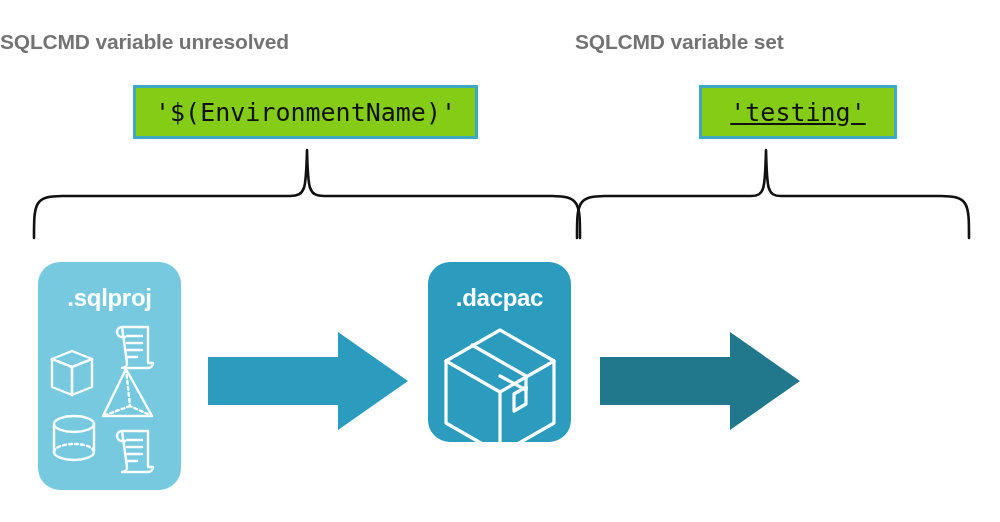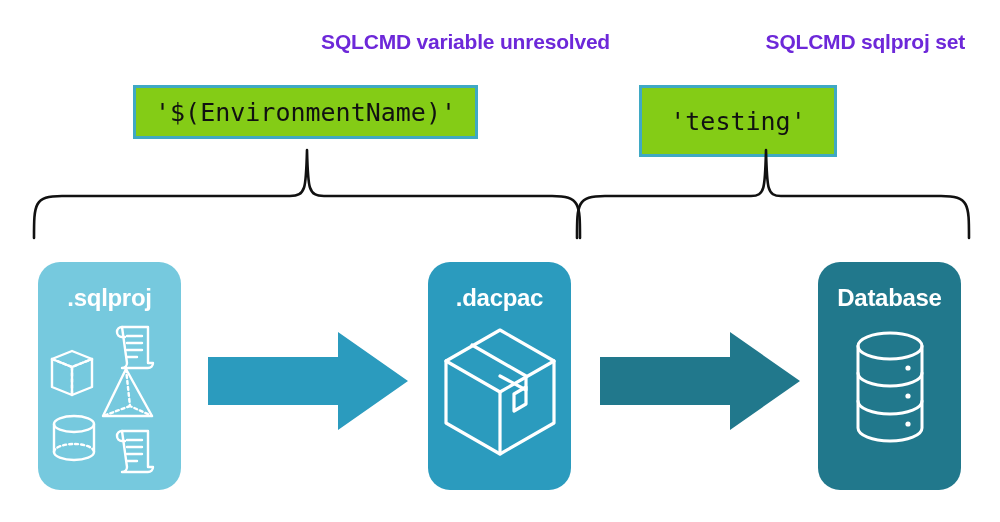--- a/index.html
+++ b/index.html
@@ -4,53 +4,53 @@
 <style>
   html,body{margin:0;padding:0;background:#ffffff;}
   body{width:1000px;height:522px;overflow:hidden;
        font-family:"Liberation Sans", sans-serif;}
   #stage{position:relative;width:1000px;height:522px;background:#fff;}
 
   .hdr{
     position:absolute;
     font-weight:bold;
     font-size:21px;
-    color:#6d28d9;
+    color:#737373;
     letter-spacing:-0.2px;
-    text-align:right;
+    text-align:left;
     white-space:nowrap;
   }
   #hdr-left{left:0;top:30px;width:610px;}
   #hdr-right{left:575px;top:30px;width:390px;}
 
   .valbox{
     position:absolute;
     border:3px solid #3FA9C4;
     background:#84cc16;
     box-sizing:border-box;
     display:flex;align-items:center;justify-content:center;
     font-family:"DejaVu Sans Mono","Liberation Mono",monospace;
     font-size:25px;
     color:#111111;
     letter-spacing:0px;
   }
   #valbox-left{left:133px;top:85px;width:345px;height:54px;}
-  #valbox-right{left:639px;top:85px;width:198px;height:72px;}
+  #valbox-right{left:699px;top:85px;width:198px;height:54px;text-decoration:underline;}
 
   .brace{position:absolute;}
   #brace-left{left:20px;top:148px;}
   #brace-right{left:565px;top:148px;}
 
   .card{
     position:absolute;
     border-radius:22px;
     box-sizing:border-box;
   }
   #card-sqlproj{left:38px;top:262px;width:143px;height:228px;background:#76C9DE;}
-  #card-dacpac{left:428px;top:262px;width:143px;height:228px;background:#2B9BBE;}
+  #card-dacpac{left:428px;top:262px;width:143px;height:180px;background:#2B9BBE;}
   #card-database{left:818px;top:262px;width:143px;height:228px;background:#21788C;}
 
   .card-title{
     position:absolute;
     left:0;right:0;top:22px;
     text-align:center;
     font-weight:bold;
     font-size:24px;
     color:#ffffff;
     letter-spacing:-0.3px;
@@ -72,21 +72,21 @@
   #label-build{left:239px;top:362px;}
   #label-deploy{left:618px;top:362px;}
 </style>
 </head>
 <body>
 
 <div id="stage">
 
   <div class="hdr" id="hdr-left">SQLCMD variable unresolved</div>
 
-  <div class="hdr" id="hdr-right">SQLCMD sqlproj set</div>
+  <div class="hdr" id="hdr-right">SQLCMD variable set</div>
 
   <div class="valbox" id="valbox-left">'$(EnvironmentName)'</div>
 
   <div class="valbox" id="valbox-right">'testing'</div>
 
   <div class="brace" id="brace-left">
     <svg width="575" height="92" viewBox="0 0 575 92" fill="none" xmlns="http://www.w3.org/2000/svg">
       <path d="M14 90 C14 56 14 48 42 48 L270 48 C286 48 286 40 287 2
                C288 40 288 48 304 48 L532 48 C560 48 560 56 560 90" stroke="#111111" stroke-width="2.6" fill="none" stroke-linecap="round" stroke-linejoin="round"></path>
     </svg>
@@ -160,30 +160,14 @@
       </svg>
     </div>
   </div>
 
   <div class="arrow" id="arrow-deploy">
     <svg width="200" height="98" viewBox="0 0 200 98" xmlns="http://www.w3.org/2000/svg">
       <path d="M0 25 L130 25 L130 0 L200 49 L130 98 L130 73 L0 73 Z" fill="#21788C"></path>
     </svg>
   </div>
 
-  <div class="card" id="card-database">
-    <div class="card-title">Database</div>
-    <div class="card-art">
-      <svg width="143" height="170" viewBox="0 0 143 170" fill="none" xmlns="http://www.w3.org/2000/svg" stroke="#ffffff" stroke-width="3" stroke-linecap="round" stroke-linejoin="round">
-        <g transform="translate(38,16)">
-          <ellipse cx="34" cy="16" rx="32" ry="13"></ellipse>
-          <path d="M2 16 L2 98 a32 13 0 0 0 64 0 L66 16"></path>
-          <path d="M2 43 a32 13 0 0 0 64 0"></path>
-          <path d="M2 71 a32 13 0 0 0 64 0"></path>
-          <circle cx="52" cy="38" r="2.6" fill="#ffffff" stroke="none"></circle>
-          <circle cx="52" cy="66" r="2.6" fill="#ffffff" stroke="none"></circle>
-          <circle cx="52" cy="94" r="2.6" fill="#ffffff" stroke="none"></circle>
-        </g>
-      </svg>
-    </div>
-  </div>
 
 </div>
 
 </body></html>

